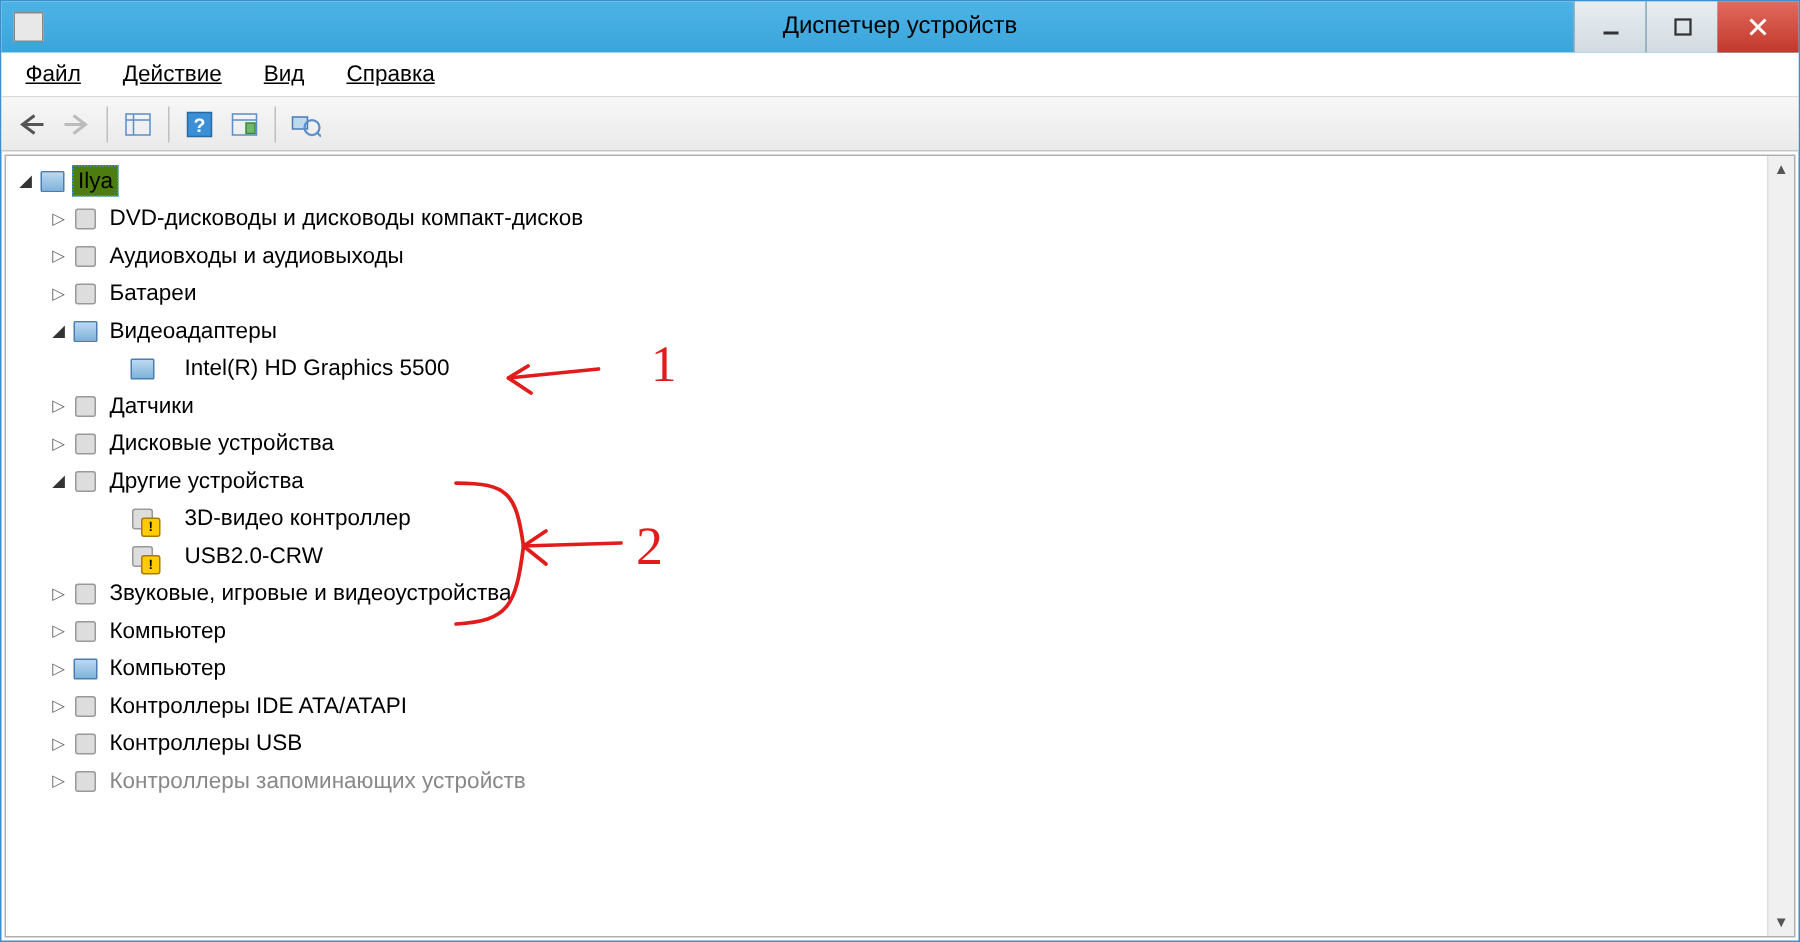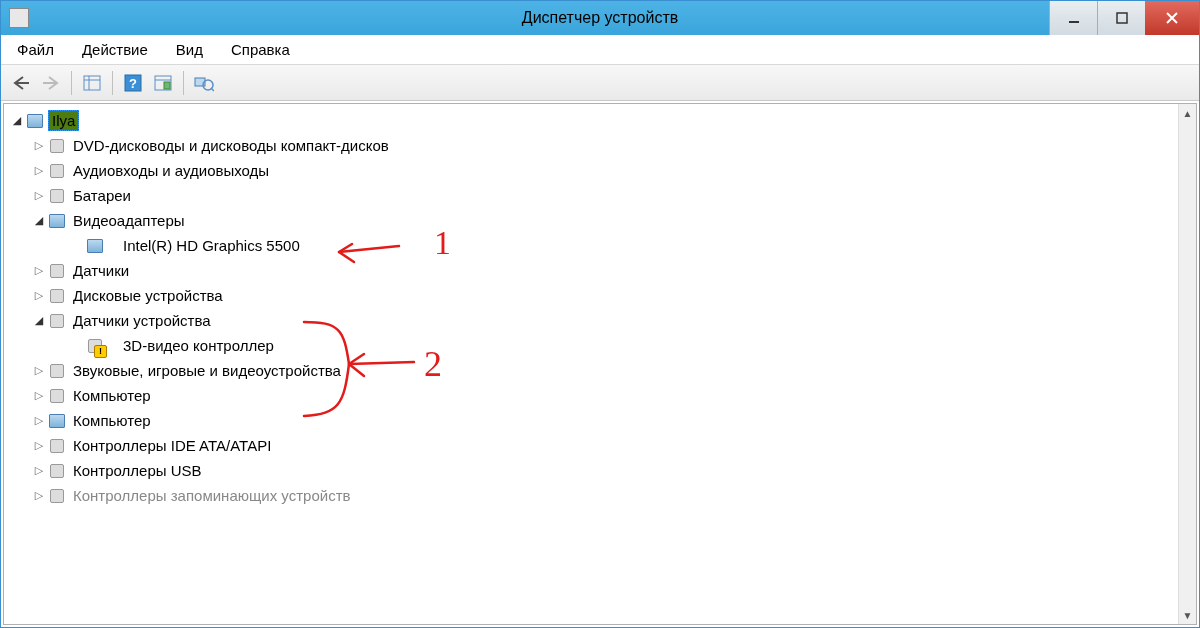--- a/index.html
+++ b/index.html
@@ -71,20 +71,21 @@
     background: #fff;
     display: flex;
     align-items: center;
     padding: 0 4px;
     border-bottom: 1px solid #d9d9d9;
     gap: 4px;
     font-size: 15px;
   }
   .menuitem {
     padding: 2px 12px;
+    text-decoration: underline;
   }
   
   .toolbar {
     height: 36px;
     background: linear-gradient(#f7f7f7,#eaeaea);
     border-bottom: 1px solid #c8c8c8;
     display: flex;
     align-items: center;
     padding: 0 6px;
     gap: 2px;
@@ -335,28 +336,35 @@
             <span class="ic-generic"></span>
           </span>
         <span class="nlabel">Дисковые устройства</span>
       </div>
 
       <div class="node lvl1">
         <span class="expander open">◢</span>
         <span class="nicon">
             <span class="ic-generic"></span>
           </span>
-        <span class="nlabel">Датчики устройства</span>
+        <span class="nlabel">Другие устройства</span>
       </div>
       <div class="node lvl2">
         <span class="expander"></span>
         <span class="nicon warn">
             <span class="ic-generic"></span>
           </span>
         <span class="nlabel">3D-видео контроллер</span>
+      </div>
+      <div class="node lvl2">
+        <span class="expander"></span>
+        <span class="nicon warn">
+            <span class="ic-generic"></span>
+          </span>
+        <span class="nlabel">USB2.0-CRW</span>
       </div>
 
       <div class="node lvl1">
         <span class="expander">▷</span>
         <span class="nicon">
             <span class="ic-generic"></span>
           </span>
         <span class="nlabel">Звуковые, игровые и видеоустройства</span>
       </div>
 

